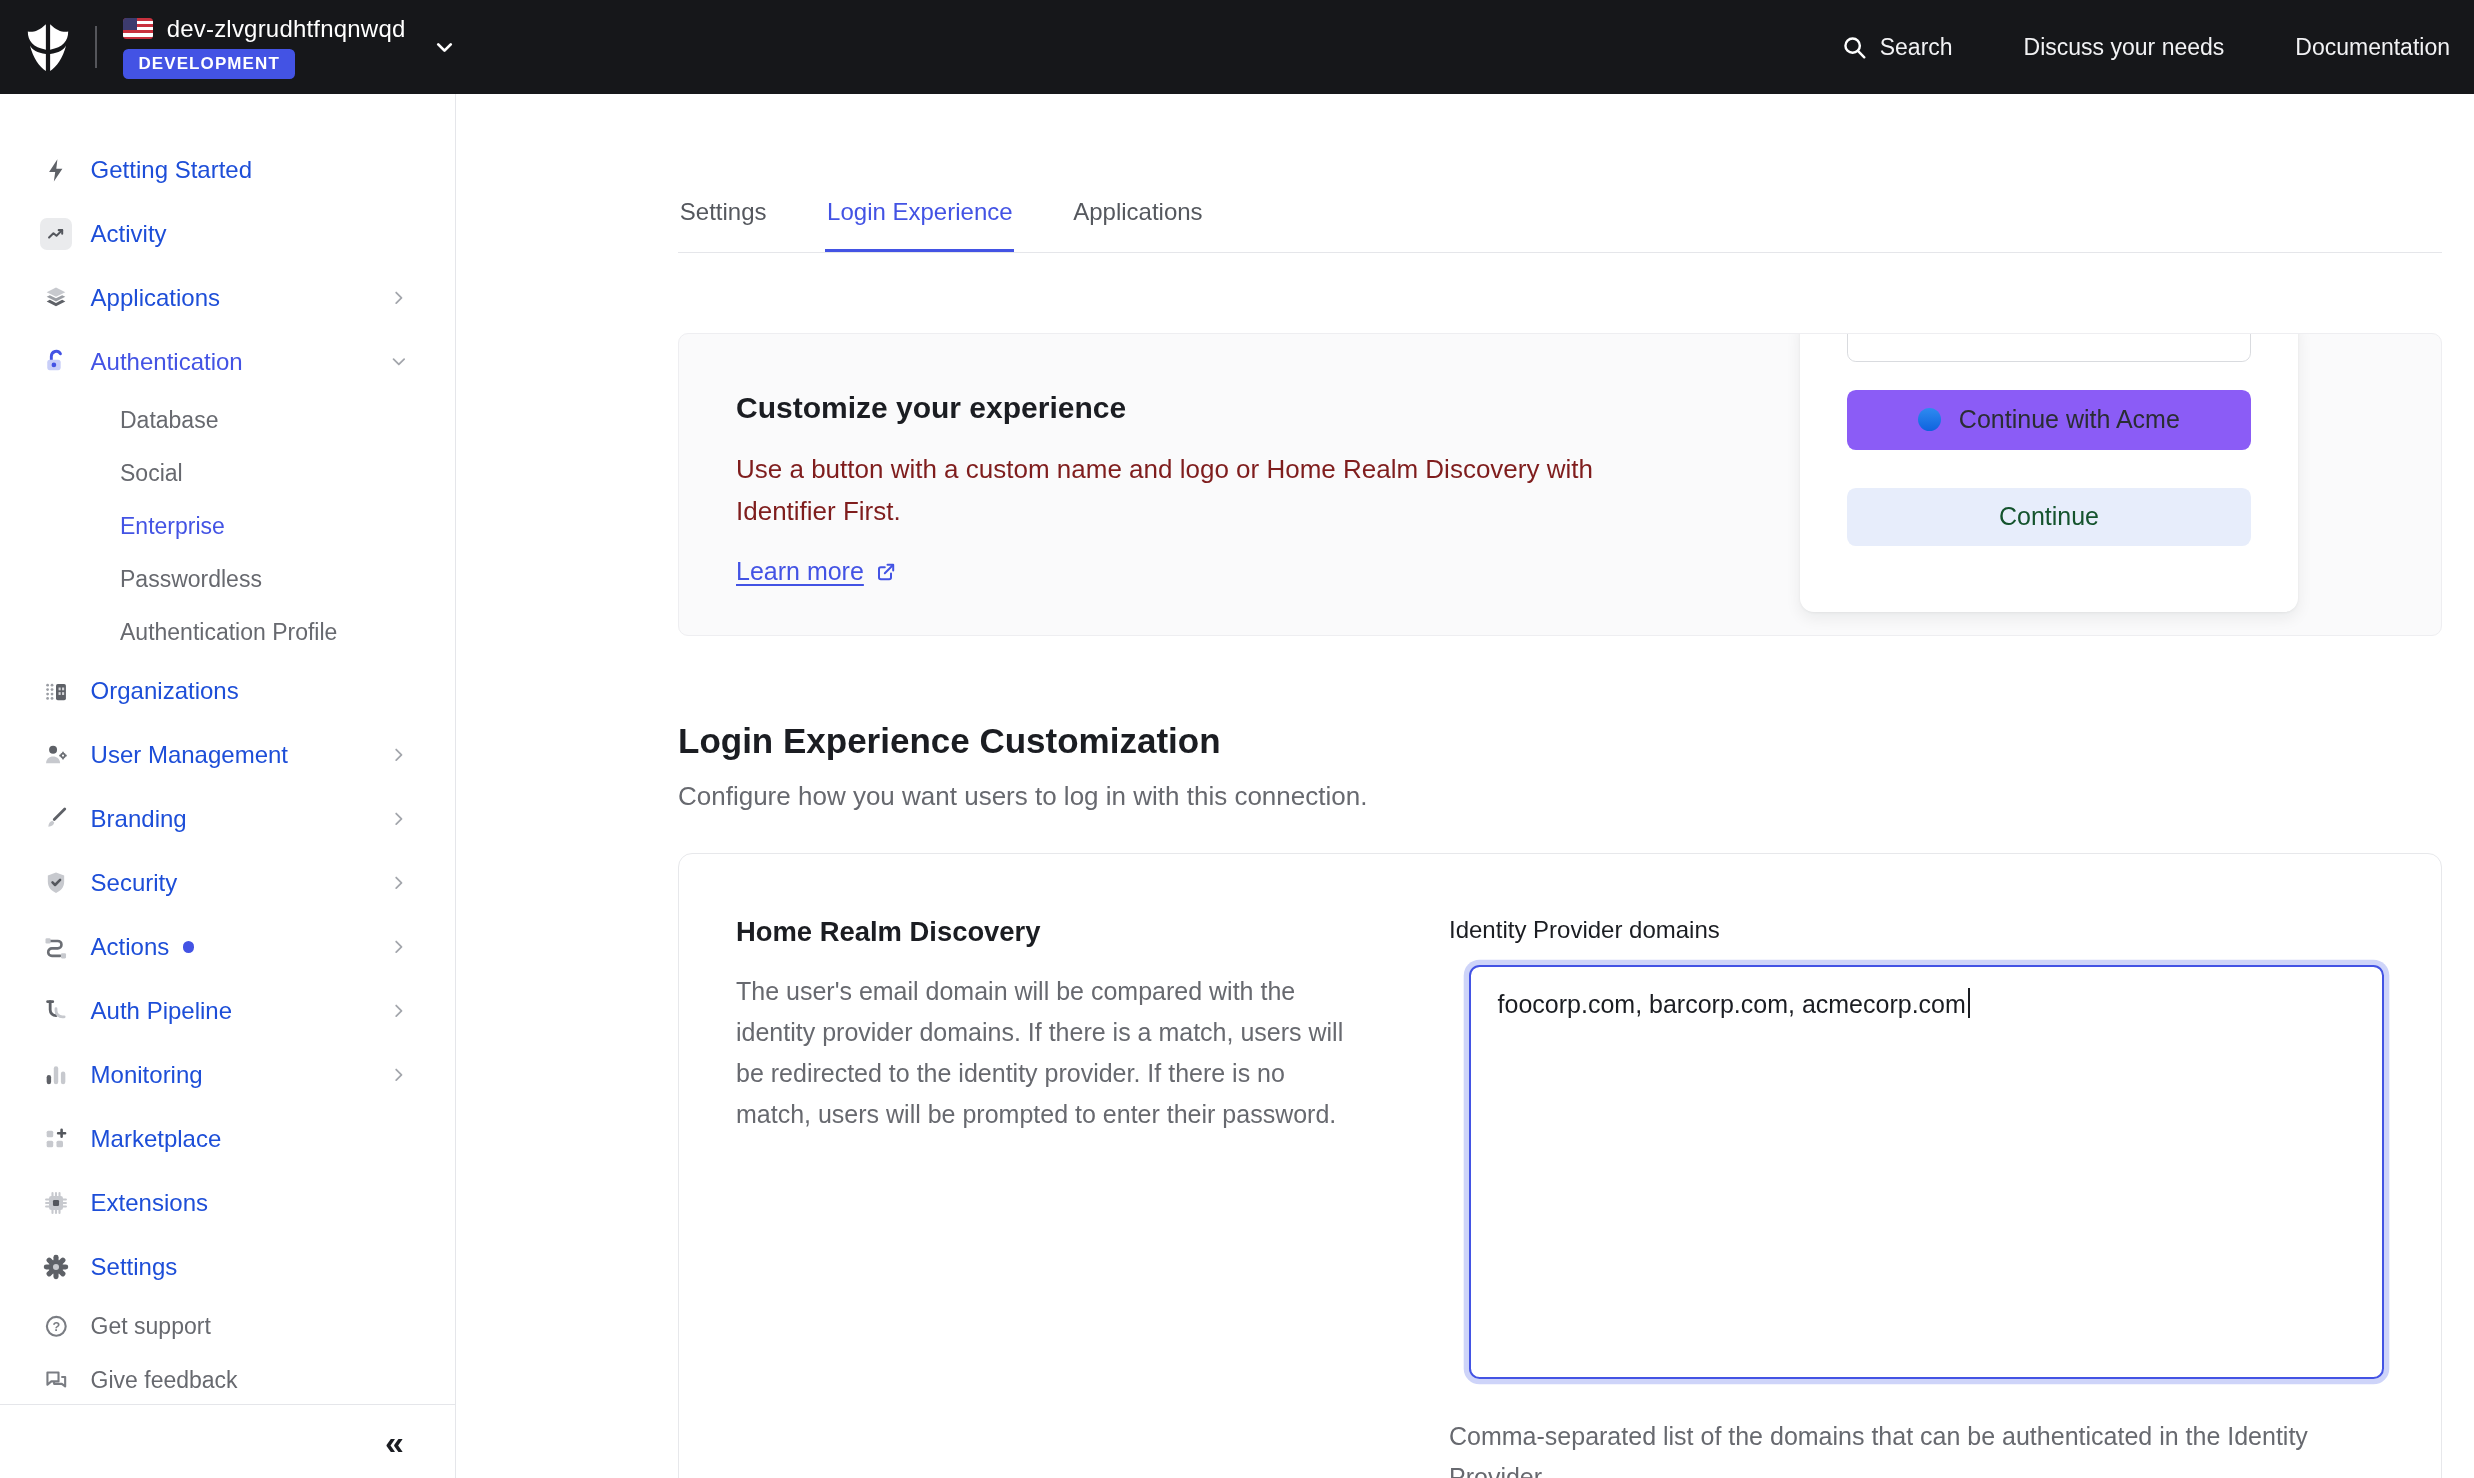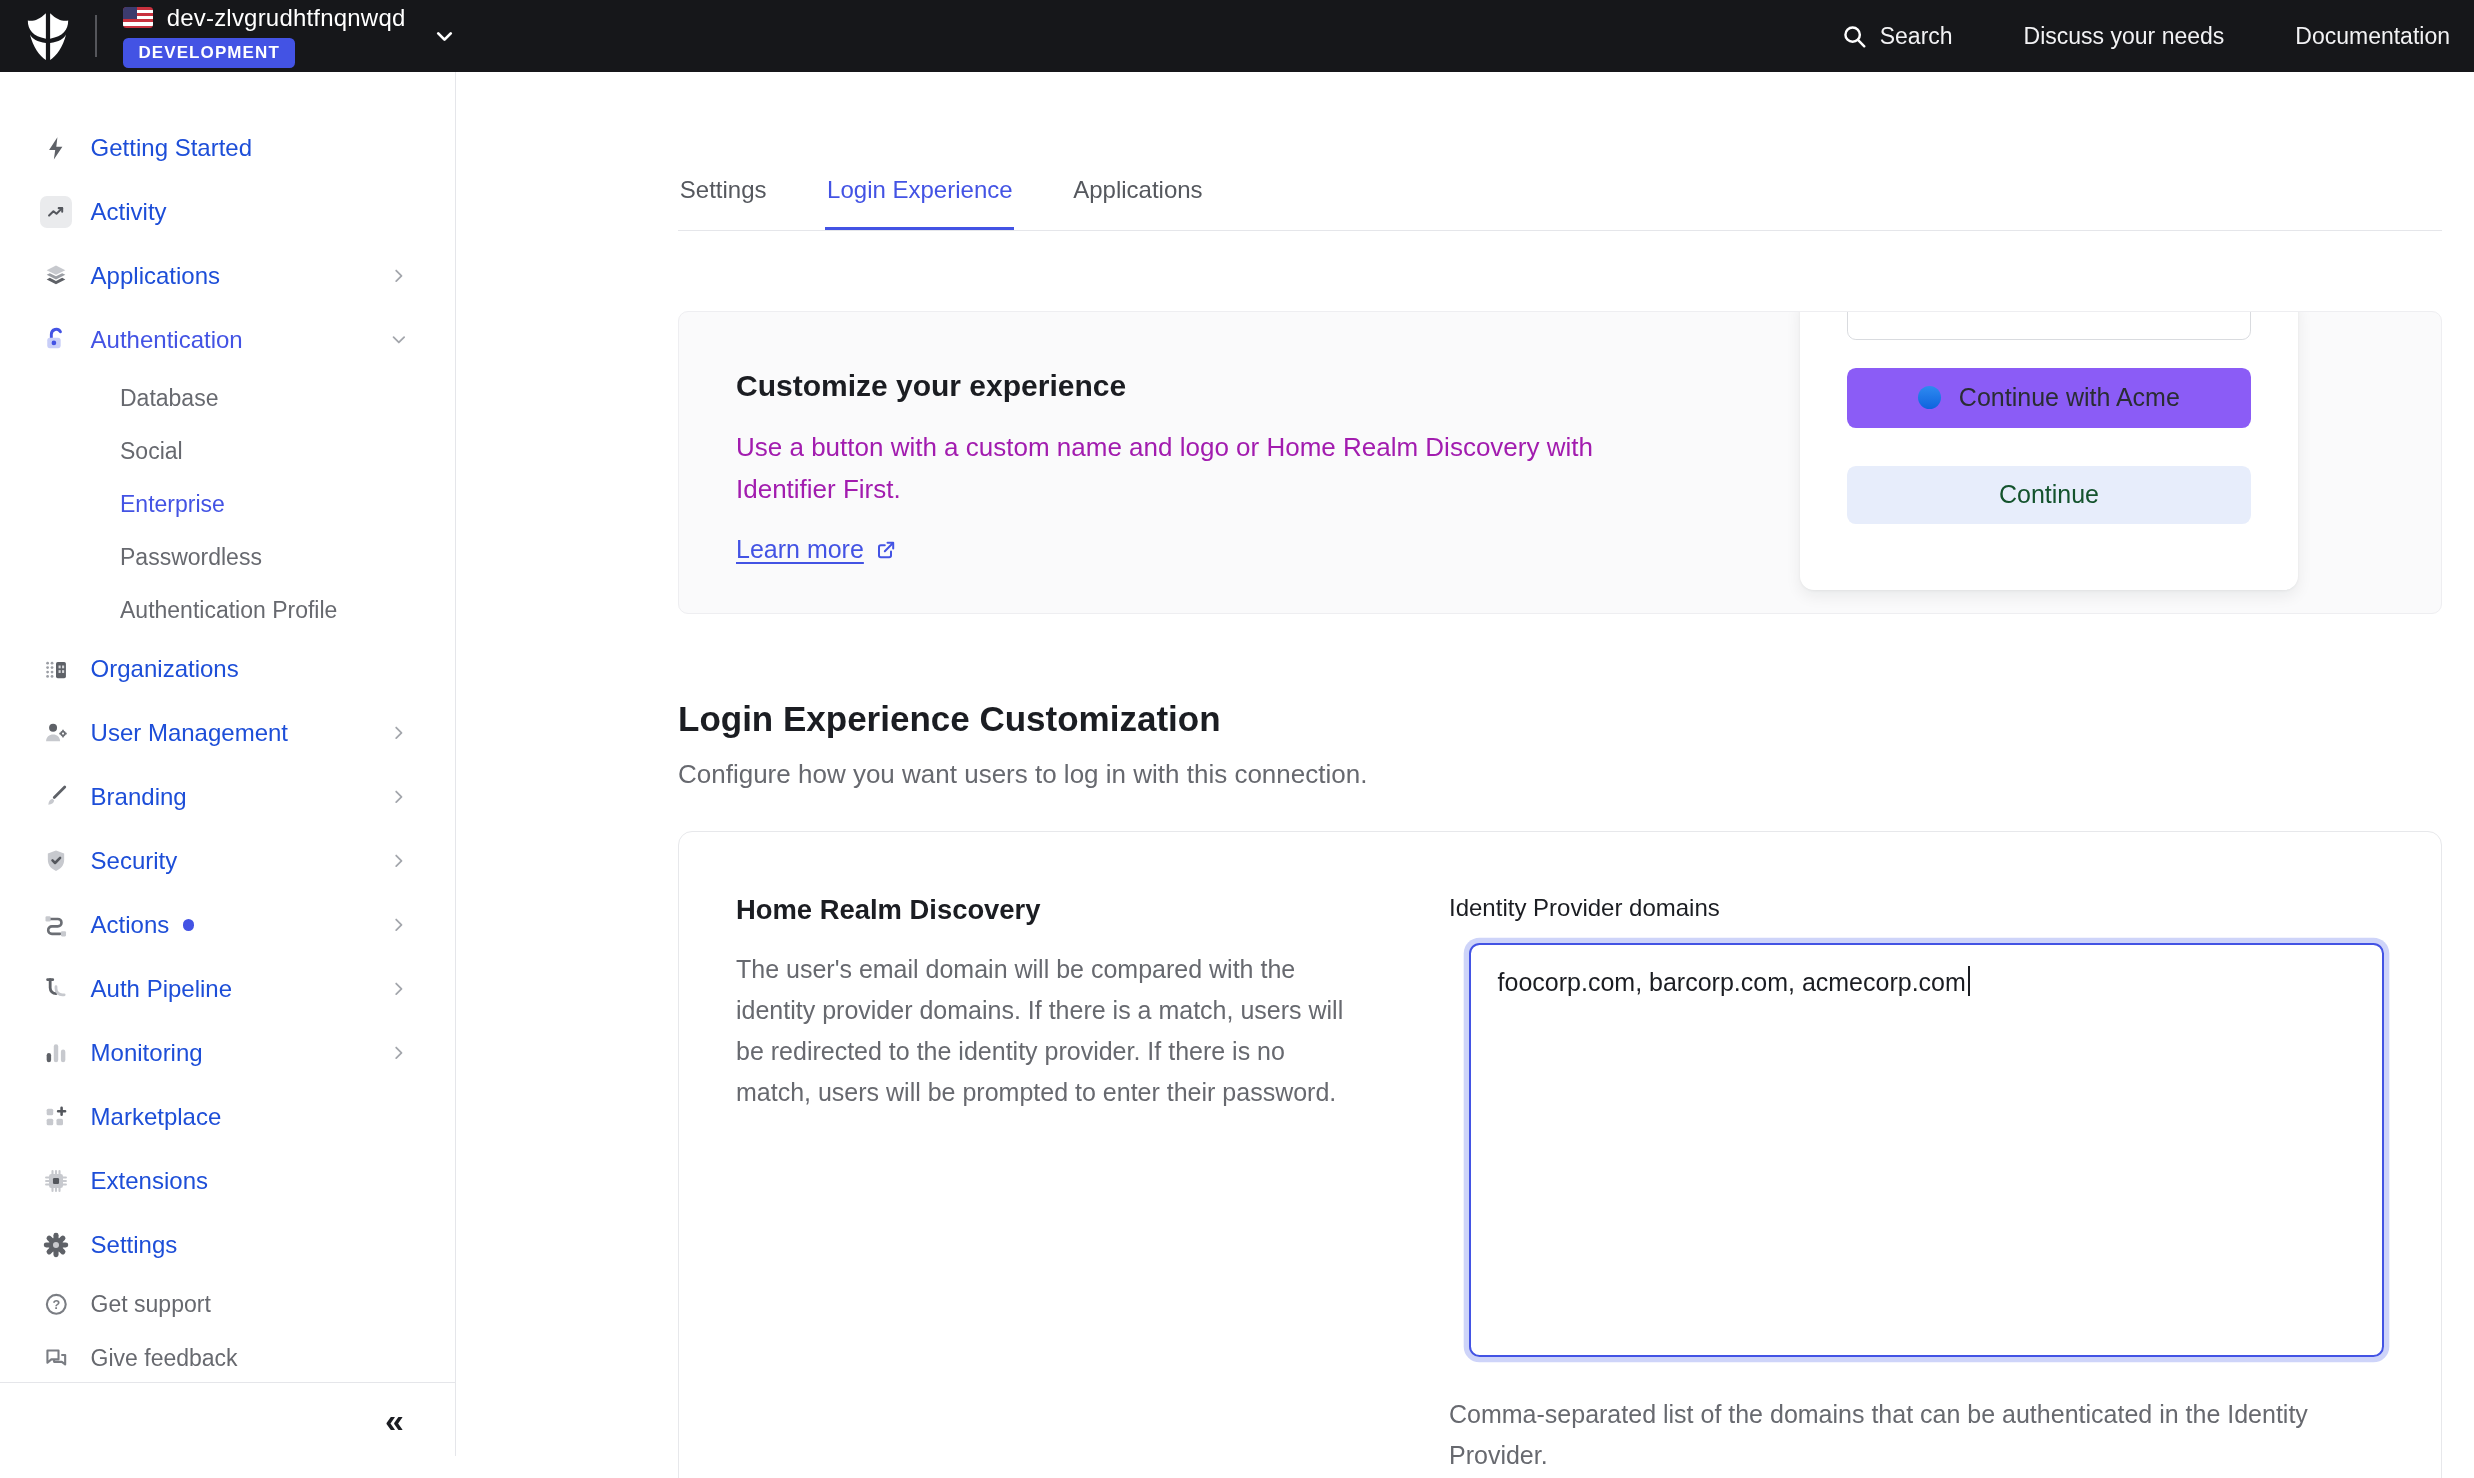--- a/index.html
+++ b/index.html
@@ -1,20 +1,20 @@
 <!DOCTYPE html>
 <html style="font-size:14px"><head>
 <meta charset="utf-8">
 <style>
   * { margin:0; padding:0; box-sizing:border-box; }
   html,body { width:2475px; height:1478px; overflow:hidden; background:#fff;
               font-family:"Liberation Sans","DejaVu Sans",sans-serif; color:#1b1d22; }
 
   
-  .topbar { height:72px; background:#16171a; display:flex; align-items:center; padding:0 25px 0 24px; }
+  .topbar { height:94px; background:#16171a; display:flex; align-items:center; padding:0 25px 0 24px; }
   .logo { width:48px; height:51px; flex:none; }
   .tb-divider { width:1.8px; height:42px; background:#55565b; margin:0 26.6px 0 23px; }
   .tenant-block { display:flex; flex-direction:column; gap:6.2px; }
   .tenant-row { display:flex; align-items:center; }
   .flag { width:30px; height:21px; border-radius:3.5px; overflow:hidden; position:relative; flex:none;
           background:repeating-linear-gradient(180deg,#c8313e 0 3.1px,#ffffff 3.1px 6.2px); }
   .flag .canton { position:absolute; left:0; top:0; width:14px; height:11.5px; background:#3c3b6e; }
   .tenant-name { color:#ffffff; font-size:24px; font-weight:500; margin-left:13.3px; letter-spacing:0.2px; }
   .env-badge { align-self:flex-start; background:#4353e4; color:#fff; font-size:17px; font-weight:700;
                letter-spacing:1.1px; padding:5.3px 15px; border-radius:5.3px; }
@@ -46,21 +46,21 @@
 
   
   .main { flex:1; padding:0 33px 0 222px; }
   .tabs { margin-top:83px; display:flex; gap:57px; border-bottom:0.9px solid #e5e6ea; }
   .tab { font-size:24px; color:#55585e; padding:21px 1.8px 23px; border-bottom:3.5px solid transparent; cursor:pointer; }
   .tab.active { color:#4353e4; border-bottom-color:#4353e4; }
 
   .customize-card { margin-top:80px; height:303px; background:#fafafb; border:0.9px solid #eeeef1;
                     border-radius:10px; position:relative; overflow:hidden; padding:57px; }
   .cc-title { font-size:30px; font-weight:700; color:#1b1d22; }
-  .cc-desc { margin-top:23px; font-size:26px; line-height:42px; color:#a21caf; max-width:947px; }
+  .cc-desc { margin-top:23px; font-size:26px; line-height:42px; color:#7f1d1d; max-width:947px; }
   .cc-link { margin-top:25px; display:flex; align-items:center; gap:10.6px; color:#4353e4; font-size:25px; cursor:pointer; width:fit-content; }
   .cc-link .lm { text-decoration:underline; text-underline-offset:4.4px; }
 
   .preview-panel { position:absolute; top:-16px; right:143px; width:498px; height:294px; background:#fff;
                    border-radius:14px; box-shadow:0 5.3px 16px rgba(20,22,26,.07), 0 0.9px 2.7px rgba(20,22,26,.05); padding:0 47px; }
   .preview-input { height:71px; margin-top:-27.4px; border:1.8px solid #d9dbdf; border-radius:8.9px; background:#fff; }
   .btn-provider { margin-top:28px; height:60px; background:#8b5cf6; border-radius:8.9px; display:flex;
                   align-items:center; justify-content:center; gap:17.7px; cursor:pointer; }
   .acme-dot { width:23px; height:23px; border-radius:50%; background:linear-gradient(180deg,#2e8bf0,#0f63de); }
   .btn-provider .bp-label { font-size:25px; color:#2a2d33; }

